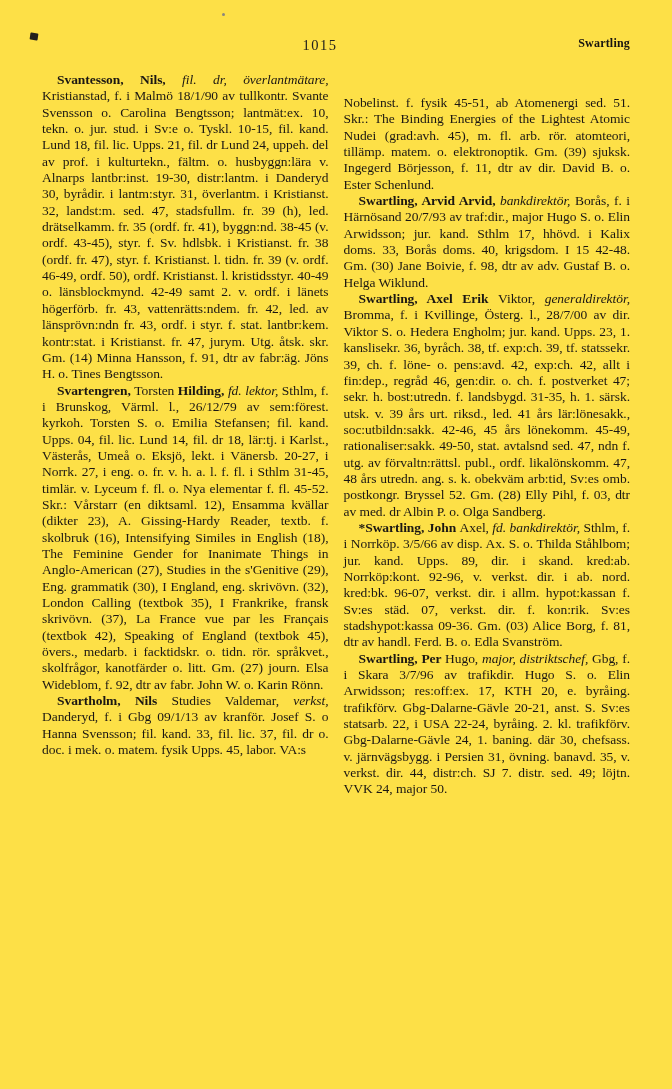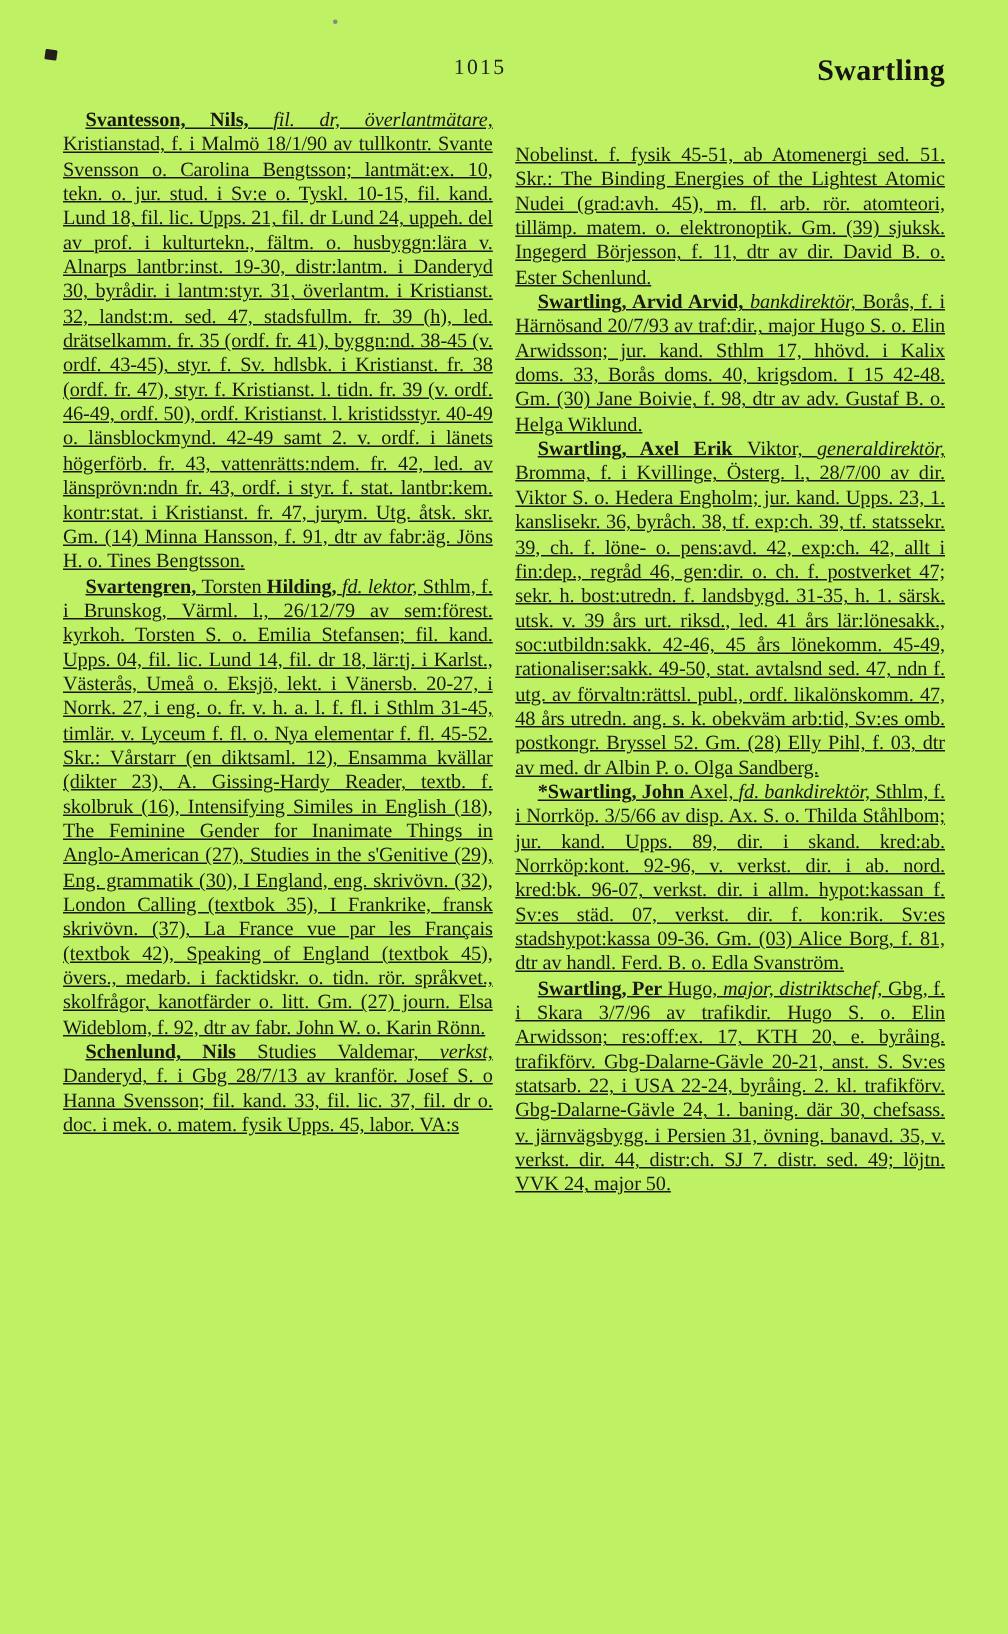--- a/index.html
+++ b/index.html
@@ -5,41 +5,41 @@
   * { margin:0; padding:0; box-sizing:border-box; }
   html, body { width:672px; }
   body {
     width:672px; height:1089px;
     font-family:"Liberation Serif","DejaVu Serif",serif;
     background:#efeeea;
   }
   .page {
     position:relative;
     width:672px; height:1089px;
-    background:#bef264;
+    background:#fde047;
     color:#1b1713;
     overflow:hidden;
   }
   .artifact { position:absolute; }
   .artifact-1 { left:30px; top:33px; width:8px; height:7px; background:#23201c; border-radius:1px; transform:rotate(8deg); }
   .artifact-2 { left:222px; top:13px; width:3px; height:3px; background:#8a867e; border-radius:50%; }
   .header {
     position:absolute; top:37px; left:42px; right:42px; height:20px;
   }
   .pagenum {
     position:absolute; left:calc(50% - 16px); transform:translateX(-50%);
     font-size:14.5px; letter-spacing:1.5px; color:#22201c;
   }
   .running {
     position:absolute; right:0; top:-1px;
-    font-weight:bold; font-size:20px; letter-spacing:0.2px; color:#161310;
+    font-weight:bold; font-size:12px; letter-spacing:0.2px; color:#161310;
   }
   .columns {
     position:absolute; top:72px; left:42px; width:588px;
-    display:flex; gap:15px;text-decoration:underline;
+    display:flex; gap:15px;
   }
   .col {
     width:286.5px;
     font-size:13.5px;
     line-height:16.35px;
     text-align:justify;
     letter-spacing:-0.05px;
     color:#1b1713;
   }
   .entry { text-indent:15px; margin:0; }
@@ -57,21 +57,21 @@
 
   <div class="header">
     <span class="pagenum">1015</span>
     <span class="running">Swartling</span>
   </div>
 
   <div class="columns">
     <div class="col" id="col-left">
         <p class="entry"><span class="seg-bold">Svantesson, Nils, </span><span class="seg-italic">fil. dr, överlantmätare, </span><span class="seg-roman">Kristianstad, f. i Malmö 18/1/90 av tullkontr. Svante Svensson o. Carolina Bengtsson; lantmät:ex. 10, tekn. o. jur. stud. i Sv:e o. Tyskl. 10-15, fil. kand. Lund 18, fil. lic. Upps. 21, fil. dr Lund 24, uppeh. del av prof. i kulturtekn., fältm. o. husbyggn:lära v. Alnarps lantbr:inst. 19-30, distr:lantm. i Danderyd 30, byrådir. i lantm:styr. 31, överlantm. i Kristianst. 32, landst:m. sed. 47, stadsfullm. fr. 39 (h), led. drätselkamm. fr. 35 (ordf. fr. 41), byggn:nd. 38-45 (v. ordf. 43-45), styr. f. Sv. hdlsbk. i Kristianst. fr. 38 (ordf. fr. 47), styr. f. Kristianst. l. tidn. fr. 39 (v. ordf. 46-49, ordf. 50), ordf. Kristianst. l. kristidsstyr. 40-49 o. länsblockmynd. 42-49 samt 2. v. ordf. i länets högerförb. fr. 43, vattenrätts:ndem. fr. 42, led. av länsprövn:ndn fr. 43, ordf. i styr. f. stat. lantbr:kem. kontr:stat. i Kristianst. fr. 47, jurym. Utg. åtsk. skr. Gm. (14) Minna Hansson, f. 91, dtr av fabr:äg. Jöns H. o. Tines Bengtsson.</span></p>
         <p class="entry"><span class="seg-bold">Svartengren, </span><span class="seg-roman">Torsten </span><span class="seg-bold">Hilding, </span><span class="seg-italic">fd. lektor, </span><span class="seg-roman">Sthlm, f. i Brunskog, Värml. l., 26/12/79 av sem:förest. kyrkoh. Torsten S. o. Emilia Stefansen; fil. kand. Upps. 04, fil. lic. Lund 14, fil. dr 18, lär:tj. i Karlst., Västerås, Umeå o. Eksjö, lekt. i Vänersb. 20-27, i Norrk. 27, i eng. o. fr. v. h. a. l. f. fl. i Sthlm 31-45, timlär. v. Lyceum f. fl. o. Nya elementar f. fl. 45-52. Skr.: Vårstarr (en diktsaml. 12), Ensamma kvällar (dikter 23), A. Gissing-Hardy Reader, textb. f. skolbruk (16), Intensifying Similes in English (18), The Feminine Gender for Inanimate Things in Anglo-American (27), Studies in the s'Genitive (29), Eng. grammatik (30), I England, eng. skrivövn. (32), London Calling (textbok 35), I Frankrike, fransk skrivövn. (37), La France vue par les Français (textbok 42), Speaking of England (textbok 45), övers., medarb. i facktidskr. o. tidn. rör. språkvet., skolfrågor, kanotfärder o. litt. Gm. (27) journ. Elsa Wideblom, f. 92, dtr av fabr. John W. o. Karin Rönn.</span></p>
-        <p class="entry"><span class="seg-bold">Schenlund, Nils </span><span class="seg-roman">Studies Valdemar, </span><span class="seg-italic">verkst, </span><span class="seg-roman">Danderyd, f. i Gbg 28/7/13 av kranför. Josef S. o Hanna Svensson; fil. kand. 33, fil. lic. 37, fil. dr o. doc. i mek. o. matem. fysik Upps. 45, labor. VA:s</span></p>
+        <p class="entry"><span class="seg-bold">Svartholm, Nils </span><span class="seg-roman">Studies Valdemar, </span><span class="seg-italic">verkst, </span><span class="seg-roman">Danderyd, f. i Gbg 09/1/13 av kranför. Josef S. o Hanna Svensson; fil. kand. 33, fil. lic. 37, fil. dr o. doc. i mek. o. matem. fysik Upps. 45, labor. VA:s</span></p>
       </div>
     <div class="col" id="col-right">
         <p class="entry continuation"><span class="seg-roman">Nobelinst. f. fysik 45-51, ab Atomenergi sed. 51. Skr.: The Binding Energies of the Lightest Atomic Nudei (grad:avh. 45), m. fl. arb. rör. atomteori, tillämp. matem. o. elektronoptik. Gm. (39) sjuksk. Ingegerd Börjesson, f. 11, dtr av dir. David B. o. Ester Schenlund.</span></p>
         <p class="entry"><span class="seg-bold">Swartling, Arvid Arvid, </span><span class="seg-italic">bankdirektör, </span><span class="seg-roman">Borås, f. i Härnösand 20/7/93 av traf:dir., major Hugo S. o. Elin Arwidsson; jur. kand. Sthlm 17, hhövd. i Kalix doms. 33, Borås doms. 40, krigsdom. I 15 42-48. Gm. (30) Jane Boivie, f. 98, dtr av adv. Gustaf B. o. Helga Wiklund.</span></p>
         <p class="entry"><span class="seg-bold">Swartling, Axel Erik </span><span class="seg-roman">Viktor, </span><span class="seg-italic">generaldirektör, </span><span class="seg-roman">Bromma, f. i Kvillinge, Österg. l., 28/7/00 av dir. Viktor S. o. Hedera Engholm; jur. kand. Upps. 23, 1. kanslisekr. 36, byråch. 38, tf. exp:ch. 39, tf. statssekr. 39, ch. f. löne- o. pens:avd. 42, exp:ch. 42, allt i fin:dep., regråd 46, gen:dir. o. ch. f. postverket 47; sekr. h. bost:utredn. f. landsbygd. 31-35, h. 1. särsk. utsk. v. 39 års urt. riksd., led. 41 års lär:lönesakk., soc:utbildn:sakk. 42-46, 45 års lönekomm. 45-49, rationaliser:sakk. 49-50, stat. avtalsnd sed. 47, ndn f. utg. av förvaltn:rättsl. publ., ordf. likalönskomm. 47, 48 års utredn. ang. s. k. obekväm arb:tid, Sv:es omb. postkongr. Bryssel 52. Gm. (28) Elly Pihl, f. 03, dtr av med. dr Albin P. o. Olga Sandberg.</span></p>
         <p class="entry"><span class="seg-bold">*Swartling, John </span><span class="seg-roman">Axel, </span><span class="seg-italic">fd. bankdirektör, </span><span class="seg-roman">Sthlm, f. i Norrköp. 3/5/66 av disp. Ax. S. o. Thilda Ståhlbom; jur. kand. Upps. 89, dir. i skand. kred:ab. Norrköp:kont. 92-96, v. verkst. dir. i ab. nord. kred:bk. 96-07, verkst. dir. i allm. hypot:kassan f. Sv:es städ. 07, verkst. dir. f. kon:rik. Sv:es stadshypot:kassa 09-36. Gm. (03) Alice Borg, f. 81, dtr av handl. Ferd. B. o. Edla Svanström.</span></p>
         <p class="entry"><span class="seg-bold">Swartling, Per </span><span class="seg-roman">Hugo, </span><span class="seg-italic">major, distriktschef, </span><span class="seg-roman">Gbg, f. i Skara 3/7/96 av trafikdir. Hugo S. o. Elin Arwidsson; res:off:ex. 17, KTH 20, e. byråing. trafikförv. Gbg-Dalarne-Gävle 20-21, anst. S. Sv:es statsarb. 22, i USA 22-24, byråing. 2. kl. trafikförv. Gbg-Dalarne-Gävle 24, 1. baning. där 30, chefsass. v. järnvägsbygg. i Persien 31, övning. banavd. 35, v. verkst. dir. 44, distr:ch. SJ 7. distr. sed. 49; löjtn. VVK 24, major 50.</span></p>
       </div>
   </div>
 </div>

